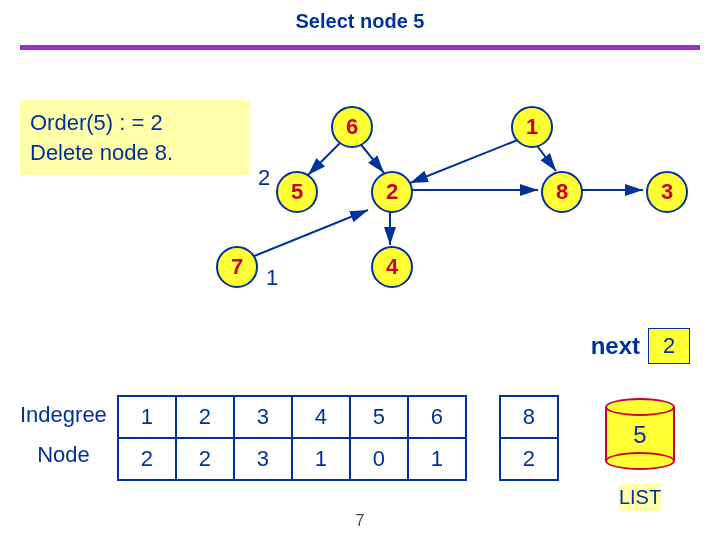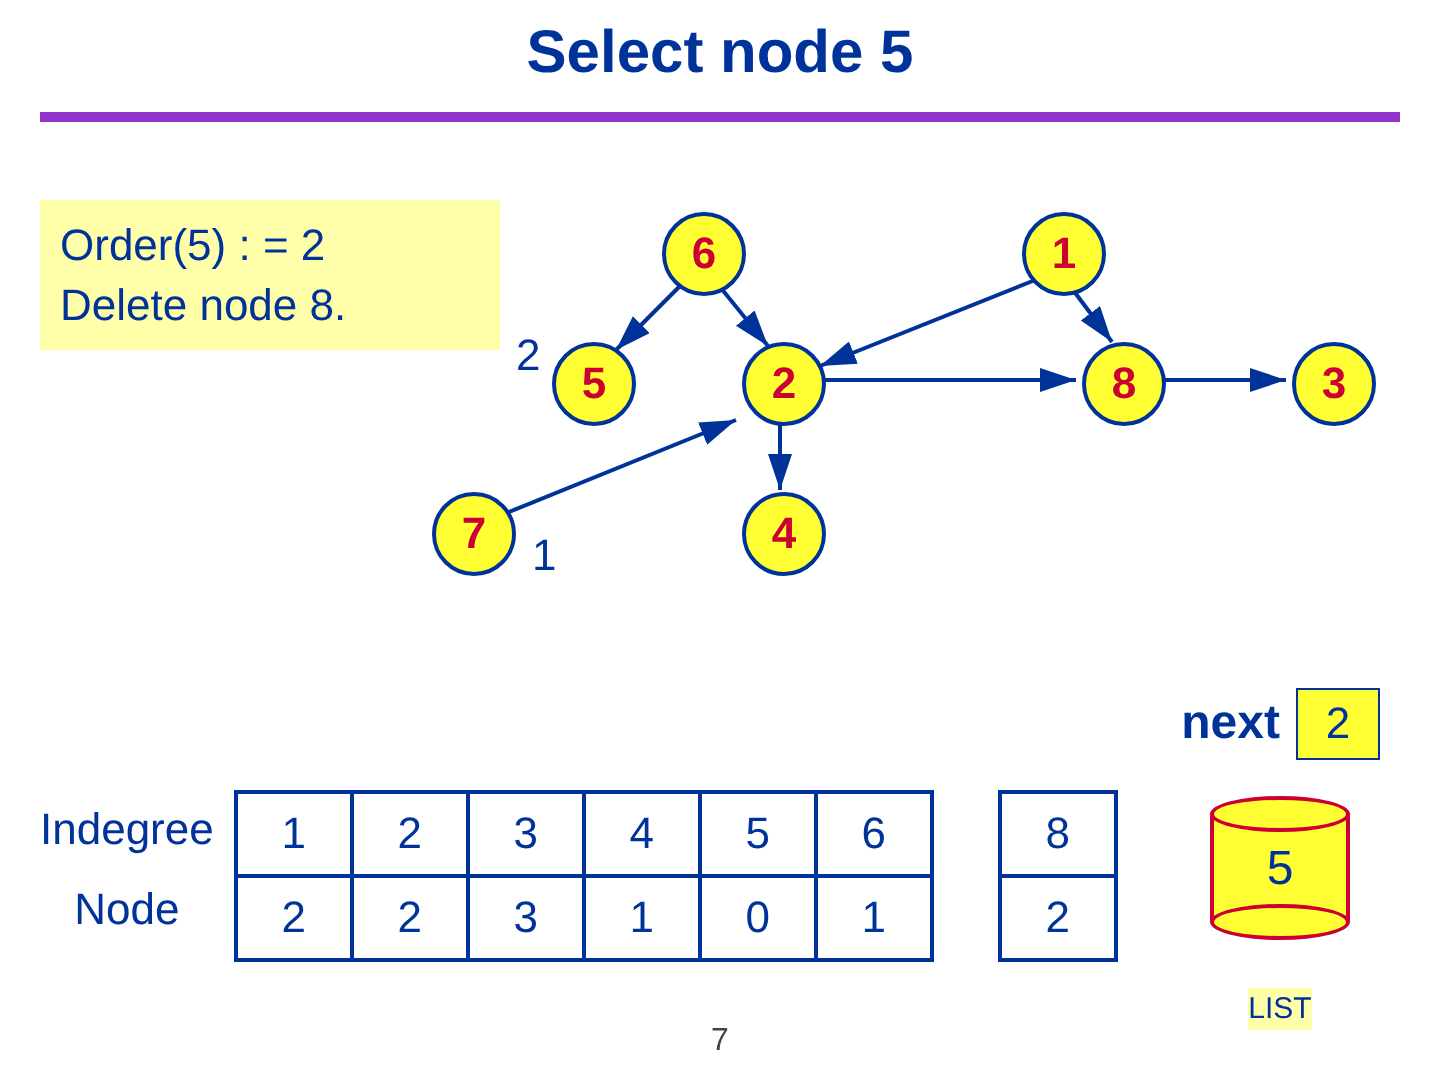--- a/index.html
+++ b/index.html
@@ -7,21 +7,21 @@
     padding: 0;
     width: 720px;
     height: 540px;
     background: #fff;
     font-family: Arial, Helvetica, sans-serif;
     position: relative;
     overflow: hidden;
   }
   .title {
     text-align: center;
-    font-size: 30px;
+    font-size: 20px;
     font-weight: bold;
     color: #003399;
     margin-top: 10px;
   }
   .rule {
     height: 5px;
     background: #9333cc;
     margin: 12px 20px 0 20px;
   }
   .infobox {
@@ -57,21 +57,21 @@
     justify-content: center;
   }
   .wlabel {
     position: absolute;
     font-size: 22px;
     color: #003399;
   }
   .nextrow {
     position: absolute;
     right: 30px;
-    top: 344px;
+    top: 328px;
     display: flex;
     align-items: center;
     gap: 8px;
   }
   .nextlabel {
     font-size: 24px;
     font-weight: bold;
     color: #003399;
   }
   .nextbox {
@@ -167,25 +167,25 @@
     position: absolute;
     left: 0; top: 23px;
     width: 70px;
     text-align: center;
     font-size: 24px;
     color: #003399;
     z-index: 3;
   }
   .listlabel {
     background: #ffffaa;
-    font-size: 15px;
+    font-size: 20px;
     color: #003399;
     padding: 2px 0;
     display: inline-block;
-    margin-top: 24px;
+    margin-top: 14px;
   }
   .pagenum {
     position: absolute;
     left: 0; right: 0;
     bottom: 10px;
     text-align: center;
     font-size: 16px;
     color: #444;
   }
   svg.edges {

